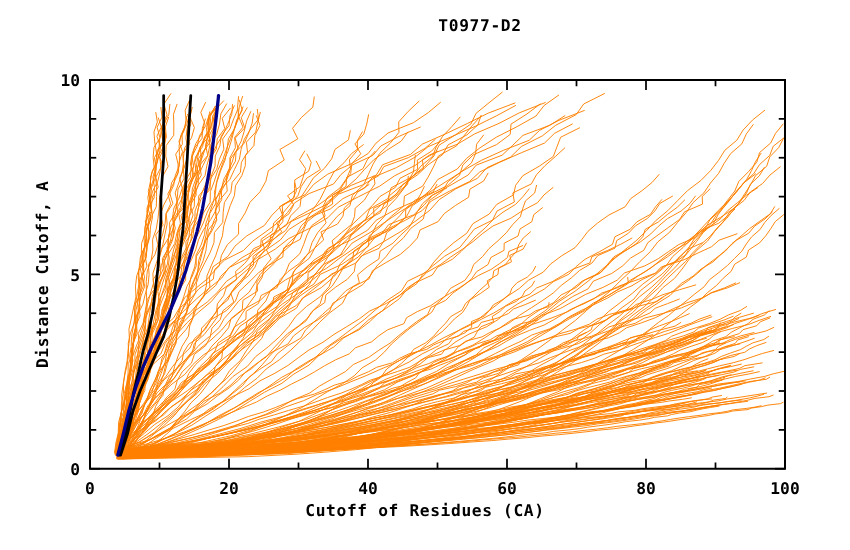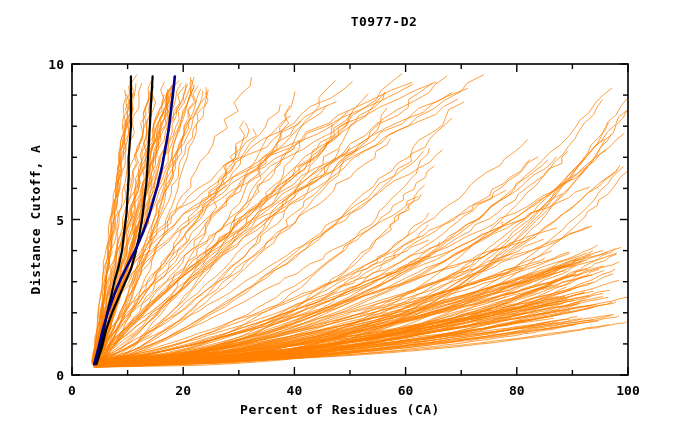--- a/index.html
+++ b/index.html
@@ -295,17 +295,17 @@
       <text x="183.2" y="395" text-anchor="middle" class="tick-text">20</text>
       <text x="294.4" y="395" text-anchor="middle" class="tick-text">40</text>
       <text x="405.59999999999997" y="395" text-anchor="middle" class="tick-text">60</text>
       <text x="516.8" y="395" text-anchor="middle" class="tick-text">80</text>
       <text x="628" y="395" text-anchor="middle" class="tick-text">100</text>
       <text x="64" y="380" text-anchor="end" class="tick-text">0</text>
       <text x="64" y="224.5" text-anchor="end" class="tick-text">5</text>
       <text x="64" y="69" text-anchor="end" class="tick-text">10</text>
     </svg>
 
-  <div id="xaxis-label">Percent of Residues (CA)</div>
+  <div id="xaxis-label">Cutoff of Residues (CA)</div>
 
   <div id="yaxis-label">Distance Cutoff, A</div>
 
 </div>
 
 </body></html>

